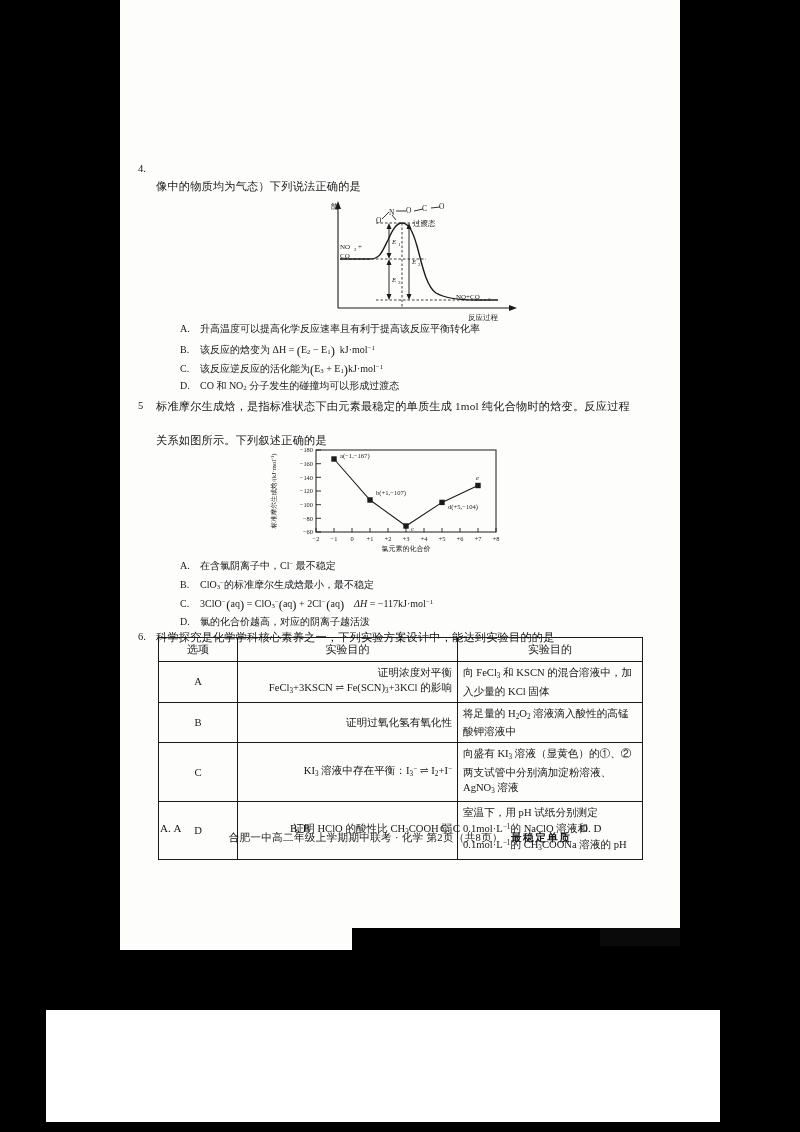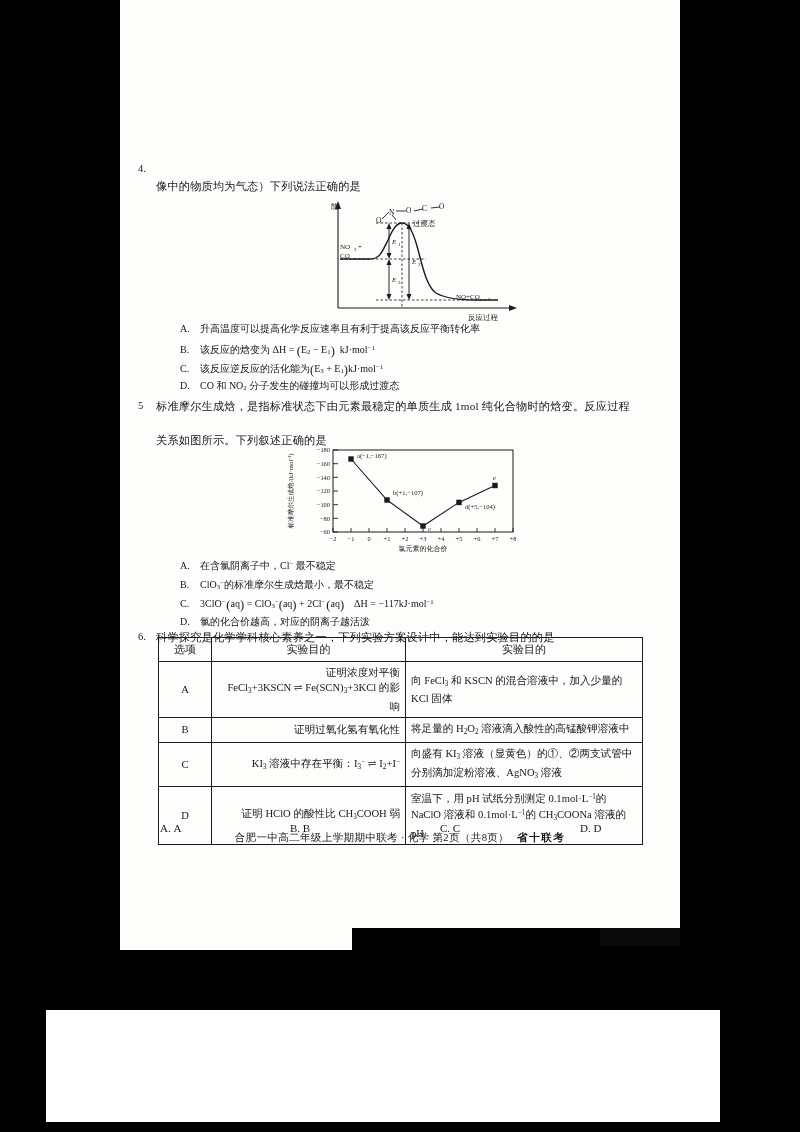--- a/index.html
+++ b/index.html
@@ -14,36 +14,36 @@
 
   .q{position:absolute;width:100%;}
   .qnum{position:absolute;left:18px;font-size:10.5px;}
   .qtext{position:absolute;left:36px;width:508px;font-size:11.2px;line-height:17px;
          letter-spacing:.2px;text-align:justify;}
   .opt{position:absolute;left:60px;width:500px;font-size:10px;line-height:19px;}
   .opt .lab{display:inline-block;width:20px;}
 
   sub{font-size:.68em;vertical-align:-.22em;}
   sup{font-size:.68em;vertical-align:.42em;}
-  .ital{}
+  .ital{font-style:italic;}
   .paren{font-size:1.25em;vertical-align:-.12em;}
 
   
   .fig1{position:absolute;left:196px;top:198px;width:210px;height:125px;}
   .fig1 svg{display:block;}
 
   
-  .fig2{position:absolute;left:157px;top:445px;width:250px;height:108px;}
+  .fig2{position:absolute;left:140px;top:445px;width:250px;height:108px;}
   .fig2 svg{display:block;}
 
   
   .tbl{position:absolute;left:38px;top:637px;width:485px;border-collapse:collapse;}
   .tbl td,.tbl th{border:1px solid #1a1a1a;font-size:10.6px;line-height:15px;
                   padding:3px 5px;vertical-align:middle;font-weight:normal;}
-  .tbl th{text-align:center;font-size:11px;padding:4px 5px;}
+  .tbl th{text-align:center;font-size:11px;padding:4px 18px;}
   .c-opt{width:42px;text-align:center;}
   .c-pur{width:183px;text-align:right;}
   .c-pln{width:auto;}
 
   .answers{position:absolute;left:40px;top:806px;width:500px;font-size:11px;}
   .answers span{display:inline-block;}
   .a1{width:130px;} .a2{width:150px;} .a3{width:140px;margin-top:16px;}
 
   .footer{position:absolute;left:0;top:831px;width:560px;text-align:center;
           font-size:10.6px;letter-spacing:.3px;}
@@ -279,21 +279,21 @@
           <td class="c-pln">室温下，用 pH 试纸分别测定 0.1mol·L<sup>−1</sup>的 NaClO 溶液和 0.1mol·L<sup>−1</sup>的 CH<sub>3</sub>COONa 溶液的 pH</td>
         </tr>
       </tbody>
     </table>
 
     <div class="answers">
       <span class="a1"><span>A.</span>&nbsp;<span>A</span></span><span class="a2"><span>B.</span>&nbsp;<span>B</span></span><span class="a3"><span>C.</span>&nbsp;<span>C</span></span><span><span>D.</span>&nbsp;<span>D</span></span>
     </div>
 
     <div class="footer">
-      <span>合肥一中高二年级上学期期中联考 · 化学 第2页（共8页）</span><span class="brand">省十联考</span>
+      <span>合肥一中高二年级上学期期中联考 · 化学 第2页（共8页）</span><span class="brand">最稳定单质</span>
     </div>
 
   </div>
 </div>
 
 <div class="notch-a"></div>
 <div class="notch-b"></div>
 <div class="page2"></div>
 
 </body></html>

